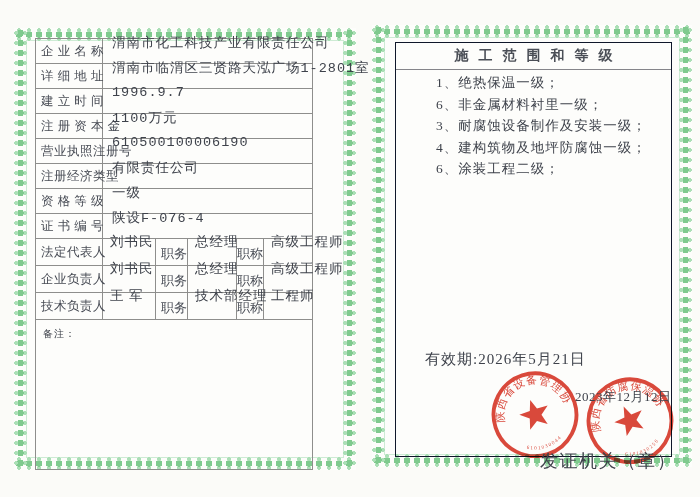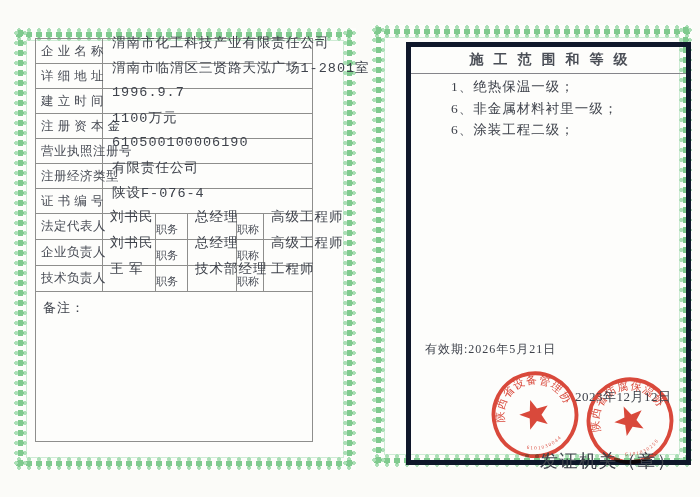--- a/index.html
+++ b/index.html
@@ -30,33 +30,33 @@
              table-layout:fixed;z-index:3;}
   #infoTable td{border:1px solid #8e8e8c;overflow:visible;}
   #infoTable tr.f{height:25px;}
   #infoTable tr.p{height:26px;}
   td.lbl{font-size:12.5px;color:#474b54;text-align:center;padding:0 2px 0 5px;
          vertical-align:middle;letter-spacing:.5px;white-space:nowrap;}
   td.val{font-size:13.5px;vertical-align:top;padding:0 0 0 9px;white-space:nowrap;}
   td.val .hi{position:relative;top:-5px;display:inline-block;letter-spacing:1px;font-family:Liberation Mono, monospace;}
   td.nm{font-size:13.5px;vertical-align:top;padding:0 0 0 7px;white-space:nowrap;}
   td.nm .hi{position:relative;top:-6px;display:inline-block;letter-spacing:1px;}
-  td.sub{font-size:11px;color:#4a4e57;text-align:left;vertical-align:bottom;
+  td.sub{font-size:13px;color:#4a4e57;text-align:right;vertical-align:bottom;
          padding:6px 0 2px 0;white-space:nowrap;}
-  td.rem{vertical-align:top;font-size:13px;padding:7px 0 0 7px;letter-spacing:1px;height:142px;}
+  td.rem{vertical-align:top;font-size:10px;padding:7px 0 0 7px;letter-spacing:1px;height:142px;}
   
-  #scopeBox{position:absolute;left:34px;top:17px;width:275px;height:413px;
-            border:5px solid #0f172a;z-index:3;}
+  #scopeBox{position:absolute;left:23px;top:17px;width:275px;height:413px;
+            border:1px solid #0f172a;z-index:3;}
   #scopeTitle{height:26px;line-height:26px;border-bottom:1px solid #85858a;
               text-align:center;font-size:14px;letter-spacing:10px;text-indent:10px;
               color:#4a4e56;font-weight:bold;}
   #scopeList{margin:2px 0 0 40px;font-size:13.5px;letter-spacing:1px;}
   .scope-item{line-height:21.5px;white-space:nowrap;}
   #belowBlank{margin:3px 0 0 66px;font-size:13.5px;letter-spacing:2px;}
-  #validity{position:absolute;left:53px;top:316px;font-size:12px;letter-spacing:1px;z-index:3;}
+  #validity{position:absolute;left:53px;top:325px;font-size:15px;letter-spacing:1px;z-index:3;}
   #issueDate{position:absolute;left:203px;top:363px;font-size:13px;letter-spacing:.5px;
              z-index:6;white-space:nowrap;}
   #issuerLabel{position:absolute;left:168px;top:424px;font-size:18px;letter-spacing:1.5px;
              z-index:6;white-space:nowrap;}
   .seal{position:absolute;width:92px;height:92px;z-index:5;mix-blend-mode:multiply;opacity:.92;}
   #seal1{left:117px;top:341px;}
   #seal2{left:212px;top:347px;}
 </style>
 </head>
 <body>
@@ -97,20 +97,24 @@
       </tr>
       <tr class="f">
         <td class="lbl">营业执照注册号</td>
         <td class="val" colspan="5"><span class="hi">610500100006190</span></td>
       </tr>
       <tr class="f">
         <td class="lbl">注册经济类型</td>
         <td class="val" colspan="5"><span class="hi">有限责任公司</span></td>
       </tr>
       <tr class="f">
+        <td class="lbl">资 格 等 级</td>
+        <td class="val" colspan="5"><span class="hi">一级</span></td>
+      </tr>
+      <tr class="f">
         <td class="lbl">证 书 编 号</td>
         <td class="val" colspan="5"><span class="hi">陕设F-076-4</span></td>
       </tr>
 
       <tr class="p">
         <td class="lbl">法定代表人</td>
         <td class="nm"><span class="hi">刘书民</span></td>
         <td class="sub">职务</td>
         <td class="nm"><span class="hi">总经理</span></td>
         <td class="sub">职称</td>
@@ -144,20 +148,22 @@
     <div class="lz h t"></div>
     <div class="lz h b"></div>
     <div class="lz v l"></div>
     <div class="lz v r"></div>
 
     <div id="scopeBox">
       <div id="scopeTitle">施工范围和等级</div>
       <div id="scopeList">
         <div class="scope-item">1、绝热保温一级；</div>
         <div class="scope-item">6、非金属材料衬里一级；</div>
+        <div class="scope-item">3、耐腐蚀设备制作及安装一级；</div>
+        <div class="scope-item">4、建构筑物及地坪防腐蚀一级；</div>
         <div class="scope-item">6、涂装工程二级；</div>
       </div>
     </div>
 
     <div id="validity">有效期:2026年5月21日</div>
 
     <svg class="seal" id="seal1" viewBox="0 0 100 100">
       <g transform="rotate(-18 50 53)">
         <circle cx="50" cy="53" r="45" fill="none" stroke="#d8392b" stroke-width="4.2"></circle>
         <polygon fill="#d8392b" points="50,36 45.9,47.3 33.8,47.7 43.3,55.2 40,66.8 50,60 60,66.8 56.7,55.2 66.2,47.7 54.1,47.3"></polygon>

